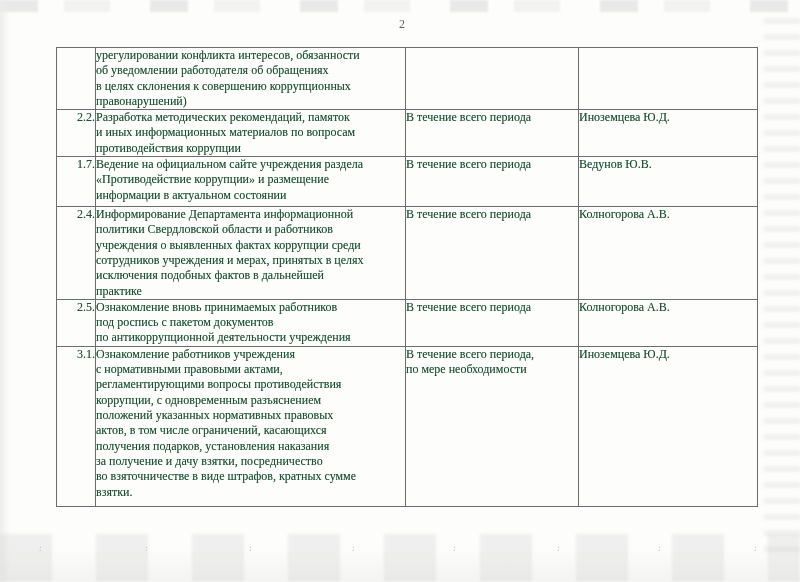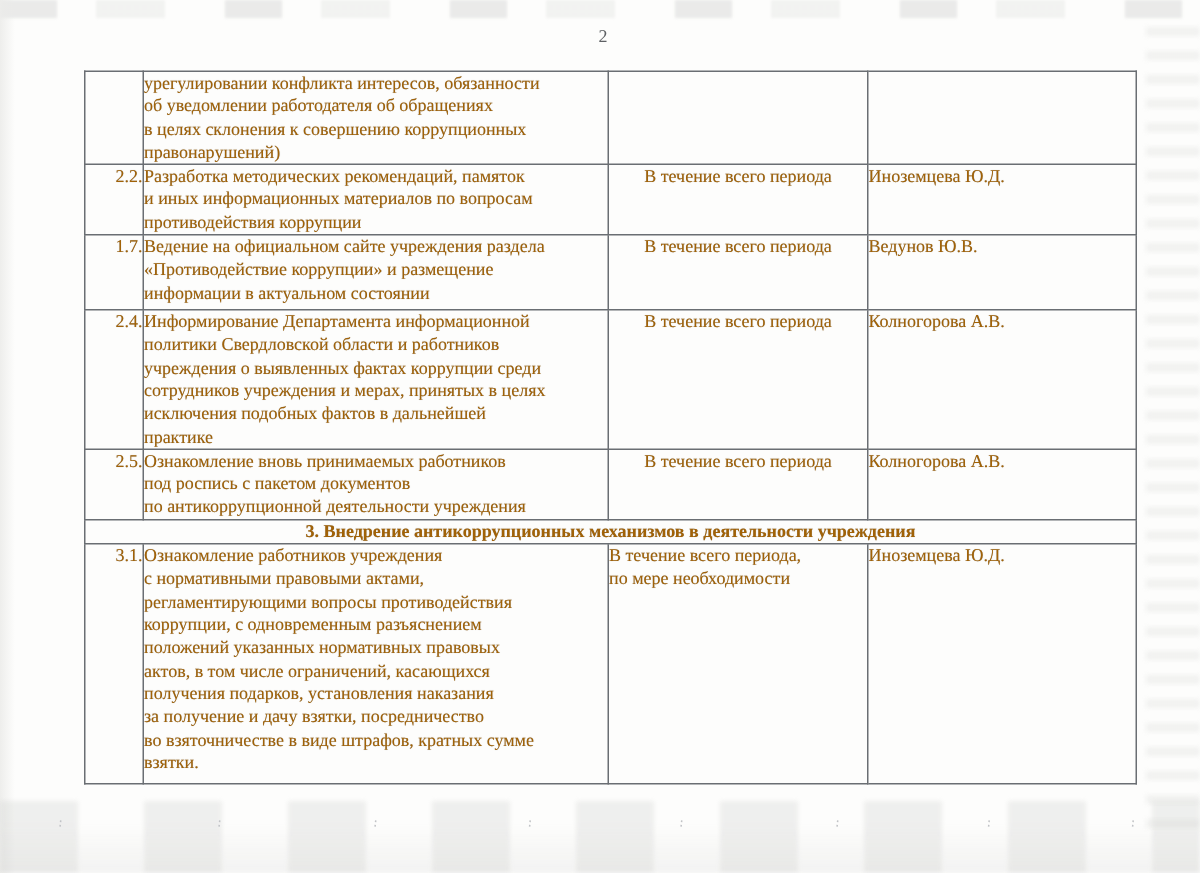--- a/index.html
+++ b/index.html
@@ -59,34 +59,34 @@
     color: #5e6164;
   }
   
   table.plan {
     position: absolute; left: 56px; top: 47px;
     width: 701px;
     border-collapse: collapse;
     table-layout: fixed;
     font-size: 12px;
     line-height: 15.3px;
-    color: #a16207;
+    color: #14532d;
     text-shadow: 0 0 0.5px rgba(62,67,74,0.45);
     filter: blur(0.18px);
   }
   table.plan td {
     border: 1px solid #6a6e73;
     padding: 0;
     vertical-align: top;
     white-space: pre-line;
     overflow: hidden;
   }
   td.num  { text-align: right; padding-top: 1px; }
   td.act  { padding: 1px 4px 0 5px; }
-  td.per  { text-align: center; vertical-align: middle; padding: 0 4px; }
+  td.per  { vertical-align: middle; padding: 0 4px; }
   td.per-top { text-align: left; vertical-align: top; padding: 21px 4px 0 4px; }
   td.resp { padding-top: 1px; }
   td.section {
     font-weight: bold;
     text-align: center;
     vertical-align: middle;
     padding: 0;
   }
   tr.r-cont { height: 61px; }
   tr.r-22   { height: 46px; }
@@ -153,23 +153,20 @@
         <td class="resp">Колногорова А.В.</td>
       </tr>
       <tr class="r-25">
         <td class="num">2.5.</td>
         <td class="act">Ознакомление вновь принимаемых работников
 под роспись с пакетом документов
 по антикоррупционной деятельности учреждения</td>
         <td class="per">В течение всего периода</td>
         <td class="resp">Колногорова А.В.</td>
       </tr>
-      <tr class="r-sec">
-        <td class="section" colspan="4">3. Внедрение антикоррупционных механизмов в деятельности учреждения</td>
-      </tr>
       <tr class="r-31">
         <td class="num">3.1.</td>
         <td class="act">Ознакомление работников учреждения
 с нормативными правовыми актами,
 регламентирующими вопросы противодействия
 коррупции, с одновременным разъяснением
 положений указанных нормативных правовых
 актов, в том числе ограничений, касающихся
 получения подарков, установления наказания
 за получение и дачу взятки, посредничество

